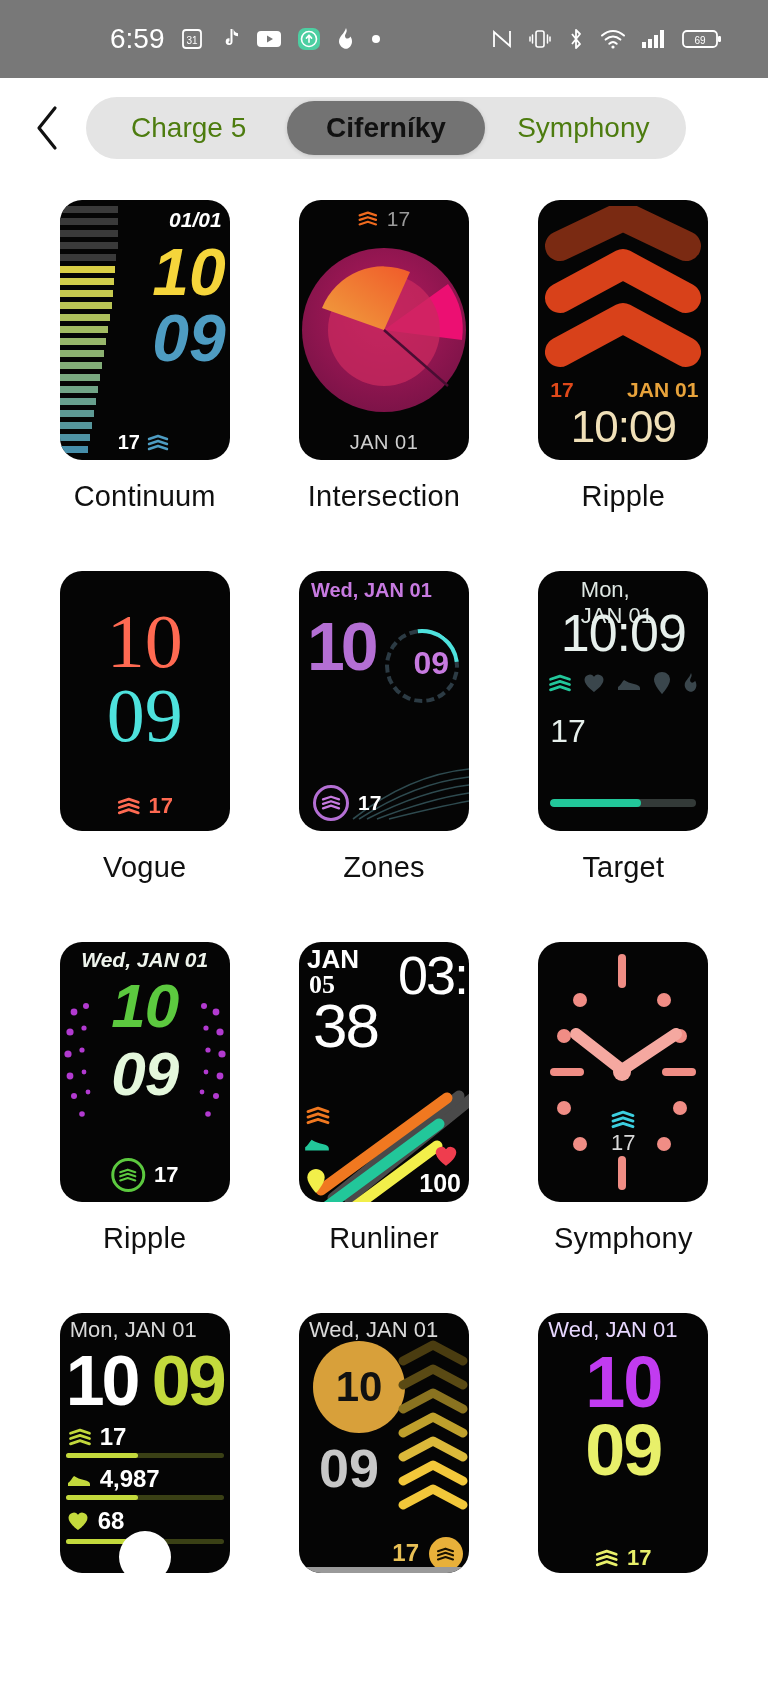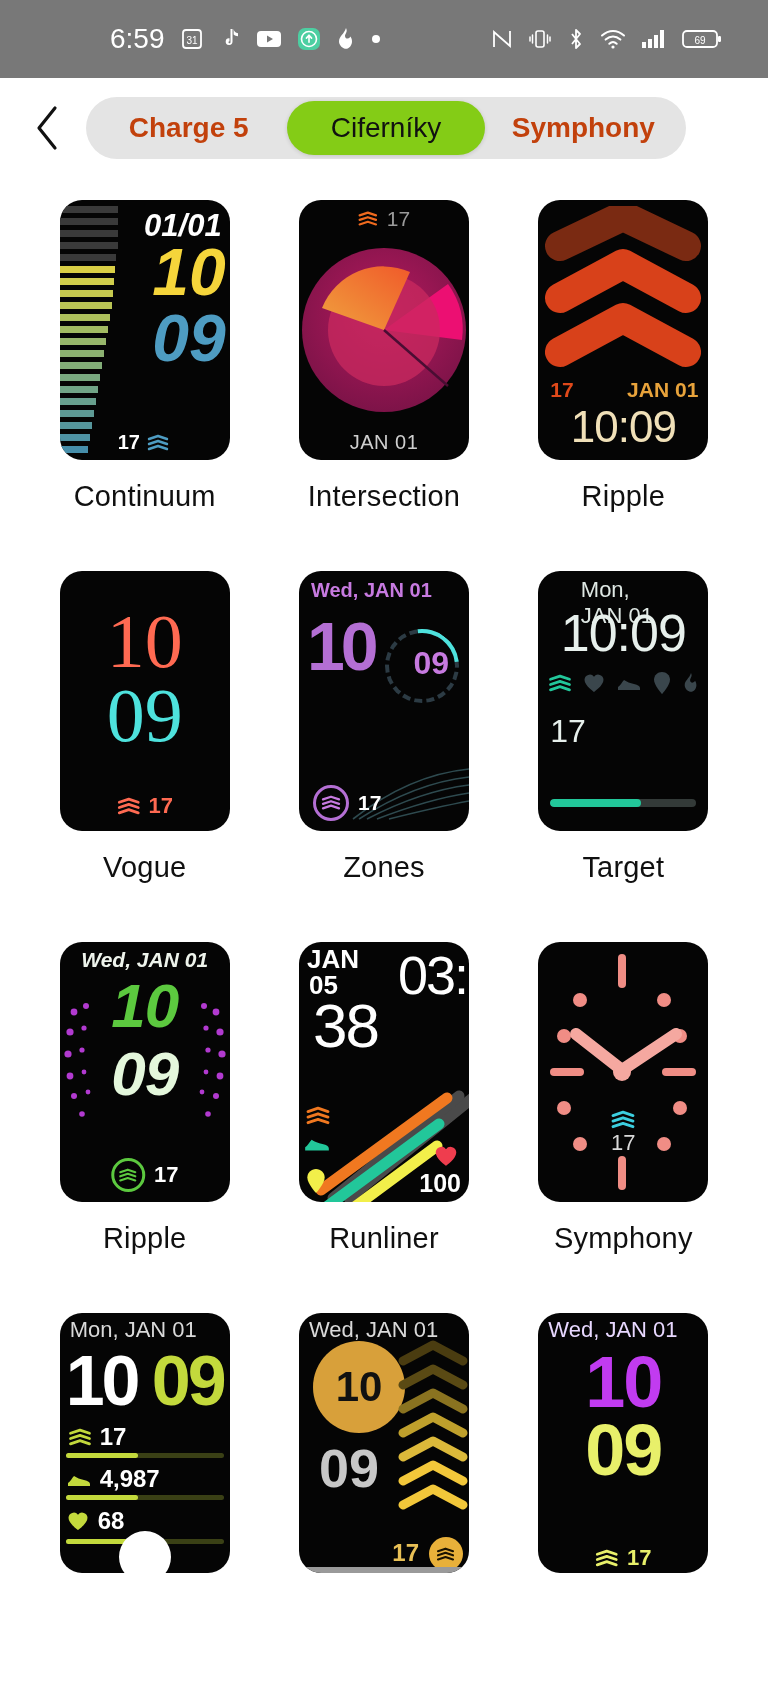--- a/index.html
+++ b/index.html
@@ -42,29 +42,28 @@
     padding: 4px;
     flex: 1 1 auto;
     max-width: 600px;
   }
   .seg {
     flex: 1 1 0;
     height: 54px;
     border-radius: 30px;
     display: flex; align-items: center; justify-content: center;
     font-size: 28px;
-    color: #c2410c;
+    color: #4d7c0f;
     cursor: pointer;
     white-space: nowrap;
-    font-weight: bold;
   }
   .seg.active {
-    background: #84cc16;
+    background: #737373;
     color: #111111;
-    font-weight: 400;
+    font-weight: 700;
     box-shadow: 0 1px 4px rgba(0,0,0,.14);
   }
 
   
   .grid {
     display: grid;
     grid-template-columns: repeat(3, 1fr);
     column-gap: 10px;
     row-gap: 0px;
     padding: 22px 30px 0 30px;
@@ -82,21 +81,21 @@
     margin-top: 20px; margin-bottom: 58px;
     font-size: 29px; color: #101010; text-align: center;
     letter-spacing: .2px;
   }
 
   
   .abs { position: absolute; }
 
   
   .cont-bars { position:absolute; left:0; top:0; width:72px; height:100%; }
-  .cont-date { position:absolute; right:8px; top:8px; font-size:31px; font-weight:700;
+  .cont-date { position:absolute; right:8px; top:8px; font-size:21px; font-weight:700;
                font-style:italic; color:#fff; font-family:"Liberation Sans",sans-serif;}
   .cont-h { position:absolute; right:4px; top:42px; font-size:66px; font-weight:800; font-style:italic;
             color:#f5d53b; line-height:.92; font-family:"Liberation Sans",sans-serif;}
   .cont-m { position:absolute; right:4px; top:108px; font-size:66px; font-weight:800; font-style:italic;
             color:#4e9cc2; line-height:.92; font-family:"Liberation Sans",sans-serif;}
   .cont-foot { position:absolute; left:58px; bottom:6px; display:flex; align-items:center; gap:7px;
                color:#ffffff; font-size:20px; font-weight:700;}
 
   
   .int-top { position:absolute; top:7px; left:50%; transform:translateX(-50%);
@@ -143,21 +142,21 @@
   .tg-bar-fill { height:100%; width:62%; background:#22c79a; border-radius:4px;}
 
   
   .rp-date { position:absolute; top:6px; left:50%; transform:translateX(-50%);
              color:#eef4ec; font-size:21px; font-style:italic; font-weight:700; white-space:nowrap;}
   .rp-foot { position:absolute; bottom:10px; left:50%; transform:translateX(-50%);
              display:flex; align-items:center; gap:9px; color:#ffffff; font-size:22px; font-weight:600;}
 
   
   .rl-mon { position:absolute; top:4px; left:8px; color:#fff; font-size:26px; font-weight:700; line-height:1;}
-  .rl-day { position:absolute; top:30px; left:10px; color:#fff; font-size:26px; font-weight:700; line-height:1;}
+  .rl-day { position:absolute; top:30px; left:10px; color:#fff; font-size:26px; font-weight:700; line-height:1;font-family:Liberation Serif, serif;}
   .rl-h { position:absolute; top:2px; right:2px; color:#fff; font-size:54px; font-weight:400;
           font-family:"Liberation Sans",sans-serif; letter-spacing:-2px;}
   .rl-m { position:absolute; top:48px; left:14px; color:#fff; font-size:62px; font-weight:400; letter-spacing:-2px;}
   .rl-100 { position:absolute; bottom:4px; right:8px; color:#fff; font-size:25px; font-weight:700;}
 
   
   .sy-17 { position:absolute; bottom:46px; left:50%; transform:translateX(-50%);
            color:#d9d9d9; font-size:22px;}
 
   

